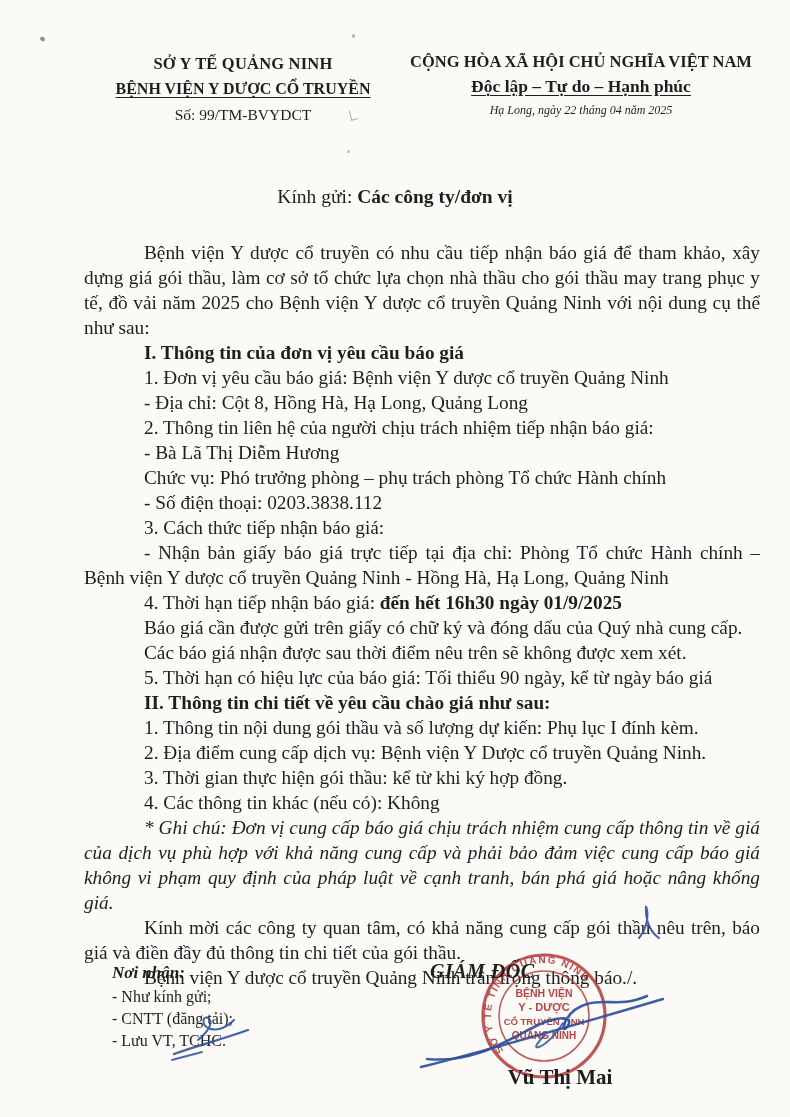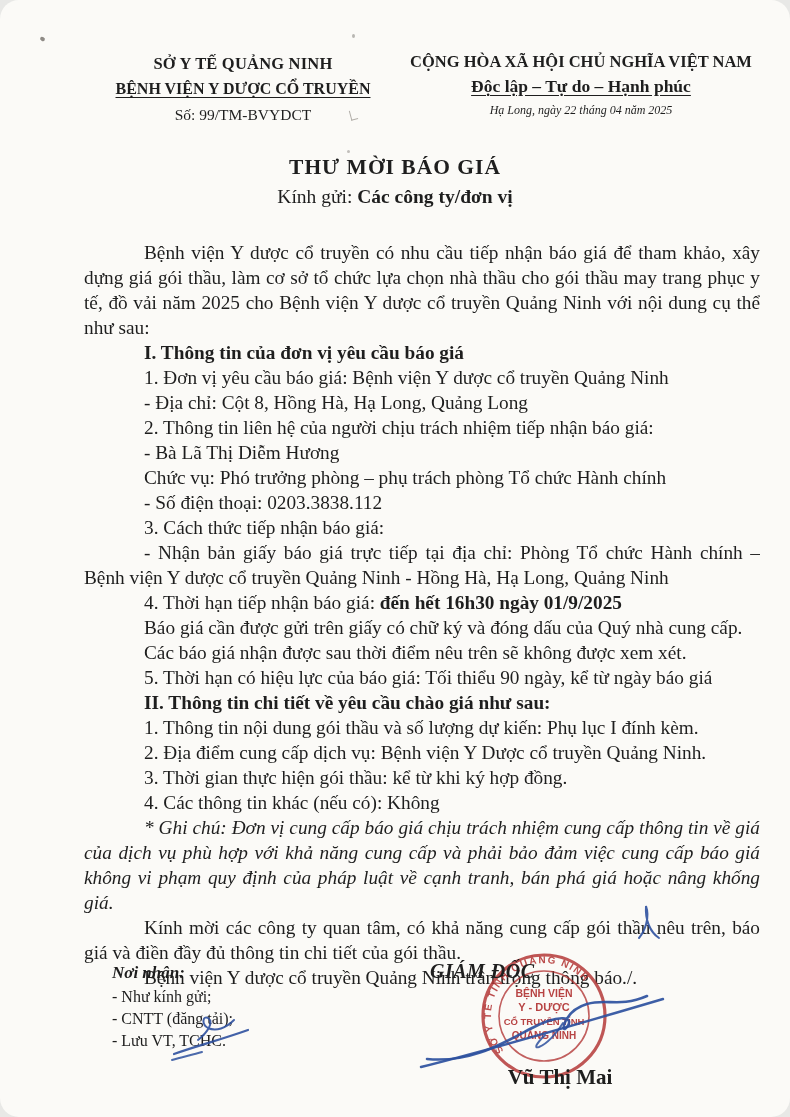--- a/index.html
+++ b/index.html
@@ -5,21 +5,20 @@
   html,body{margin:0;padding:0;}
   body{background:#e8e8e6;}
   .page{
     position:relative;
     width:790px;height:1117px;
     margin:0 auto;
     background:#fbfaf7;
     overflow:hidden;
     font-family:"Liberation Serif","DejaVu Serif",serif;
     color:#1e1e1e;
-    border-radius:19px;
   }
   
   .hdr-left{position:absolute;left:84px;top:52px;width:318px;text-align:center;line-height:1.5;}
   .hdr-right{position:absolute;left:390px;top:50px;width:382px;text-align:center;line-height:1.45;}
   .hdr-l1{font-weight:bold;font-size:16.5px;letter-spacing:.2px;}
   .hdr-l2{font-weight:bold;font-size:16px;text-decoration:underline;text-underline-offset:3px;}
   .hdr-l3{font-size:15.5px;margin-top:2px;}
   .hdr-r1{font-weight:bold;font-size:16.5px;}
   .hdr-r2{font-weight:bold;font-size:17.5px;text-decoration:underline;text-underline-offset:3px;}
   .hdr-r3{font-style:italic;font-size:12px;margin-top:3px;}
@@ -62,21 +61,20 @@
     <div class="hdr-l1">SỞ Y TẾ QUẢNG NINH</div>
     <div class="hdr-l2">BỆNH VIỆN Y DƯỢC CỔ TRUYỀN</div>
     <div class="hdr-l3">Số: 99/TM-BVYDCT</div>
   </div>
   <div class="hdr-right">
     <div class="hdr-r1">CỘNG HÒA XÃ HỘI CHỦ NGHĨA VIỆT NAM</div>
     <div class="hdr-r2">Độc lập – Tự do – Hạnh phúc</div>
     <div class="hdr-r3">Hạ Long, ngày 22 tháng 04 năm 2025</div>
   </div>
 
-  <div class="doc-title">THƯ MỜI BÁO GIÁ</div>
   <div class="salutation">
     <span>Kính gửi: </span><b>Các công ty/đơn vị</b>
   </div>
 
   <div class="body">
     <p class="para">Bệnh viện Y dược cổ truyền có nhu cầu tiếp nhận báo giá để tham khảo, xây dựng giá gói thầu, làm cơ sở tổ chức lựa chọn nhà thầu cho gói thầu may trang phục y tế, đồ vải năm 2025 cho Bệnh viện Y dược cổ truyền Quảng Ninh với nội dung cụ thể như sau:</p>
     <p class="para bold">I. Thông tin của đơn vị yêu cầu báo giá</p>
     <p class="para">1. Đơn vị yêu cầu báo giá: Bệnh viện Y dược cổ truyền Quảng Ninh</p>
     <p class="para">- Địa chỉ: Cột 8, Hồng Hà, Hạ Long, Quảng Long</p>
     <p class="para">2. Thông tin liên hệ của người chịu trách nhiệm tiếp nhận báo giá:</p>

